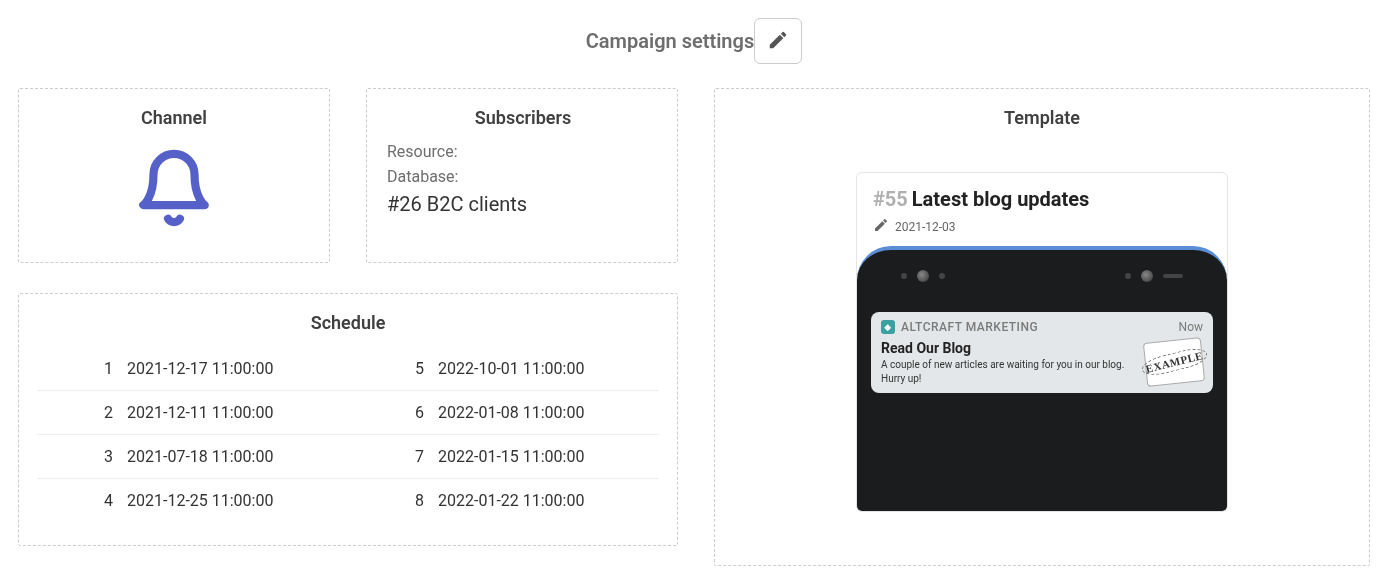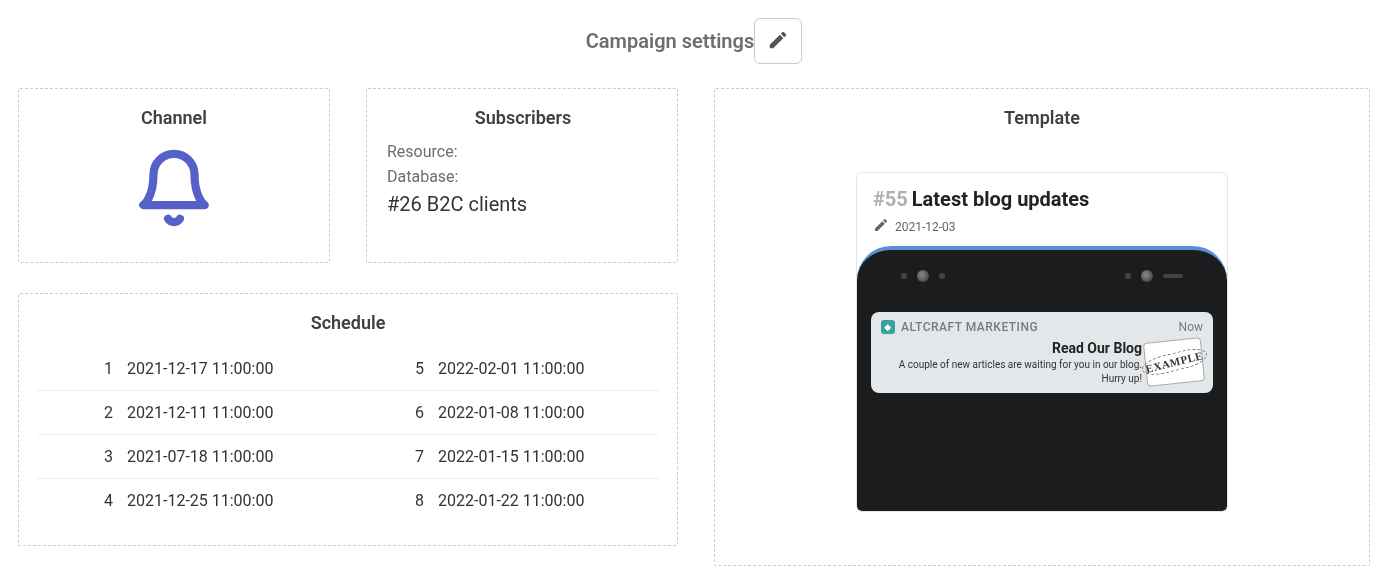--- a/index.html
+++ b/index.html
@@ -124,21 +124,21 @@
       margin: 0 14px;
       background: #e4e7e9;
       border-radius: 8px;
       padding: 8px 10px;
     }
     .notif-top { display:flex; justify-content:space-between; align-items:center; margin-bottom:6px;}
     .notif-app { display:flex; align-items:center; gap:6px; color:#7a7a7a; font-size:12px; letter-spacing:0.5px; font-weight:500;}
     .notif-app-icon { width:14px; height:14px; background:#3aa0a0; border-radius:3px; display:flex; align-items:center; justify-content:center;}
     .notif-app-icon span{ font-size:9px; color:#fff;}
     .notif-time { color:#7a7a7a; font-size:12px; }
-    .notif-body { display:flex; gap:3px;text-align:right; }
+    .notif-body { display:flex; gap:18px; }
     .notif-text { flex:1; }
     .notif-title { font-size:14px; font-weight:700; color:#222; margin-bottom:2px;}
     .notif-msg { font-size:10px; color:#333; line-height:1.35;}
     .notif-stamp { 
       width:58px; height:44px; border:1px solid #aaa; border-radius:4px; background:#fff;
       display:flex; align-items:center; justify-content:center; transform: rotate(-6deg);
     }
     .notif-stamp span { 
       font-family: Georgia, serif; font-size:11px; font-weight:bold; color:#333;
       transform: rotate(-8deg); letter-spacing:0.5px;
@@ -201,21 +201,21 @@
               <div class="schedule-dt">2021-07-18 11:00:00</div>
             </div>
           <div class="schedule-row">
               <div class="schedule-num">4</div>
               <div class="schedule-dt">2021-12-25 11:00:00</div>
             </div>
         </div>
         <div class="schedule-col">
           <div class="schedule-row">
               <div class="schedule-num">5</div>
-              <div class="schedule-dt">2022-02-01 11:00:00</div>
+              <div class="schedule-dt">2022-10-01 11:00:00</div>
             </div>
           <div class="schedule-row">
               <div class="schedule-num">6</div>
               <div class="schedule-dt">2022-01-08 11:00:00</div>
             </div>
           <div class="schedule-row">
               <div class="schedule-num">7</div>
               <div class="schedule-dt">2022-01-15 11:00:00</div>
             </div>
           <div class="schedule-row">

